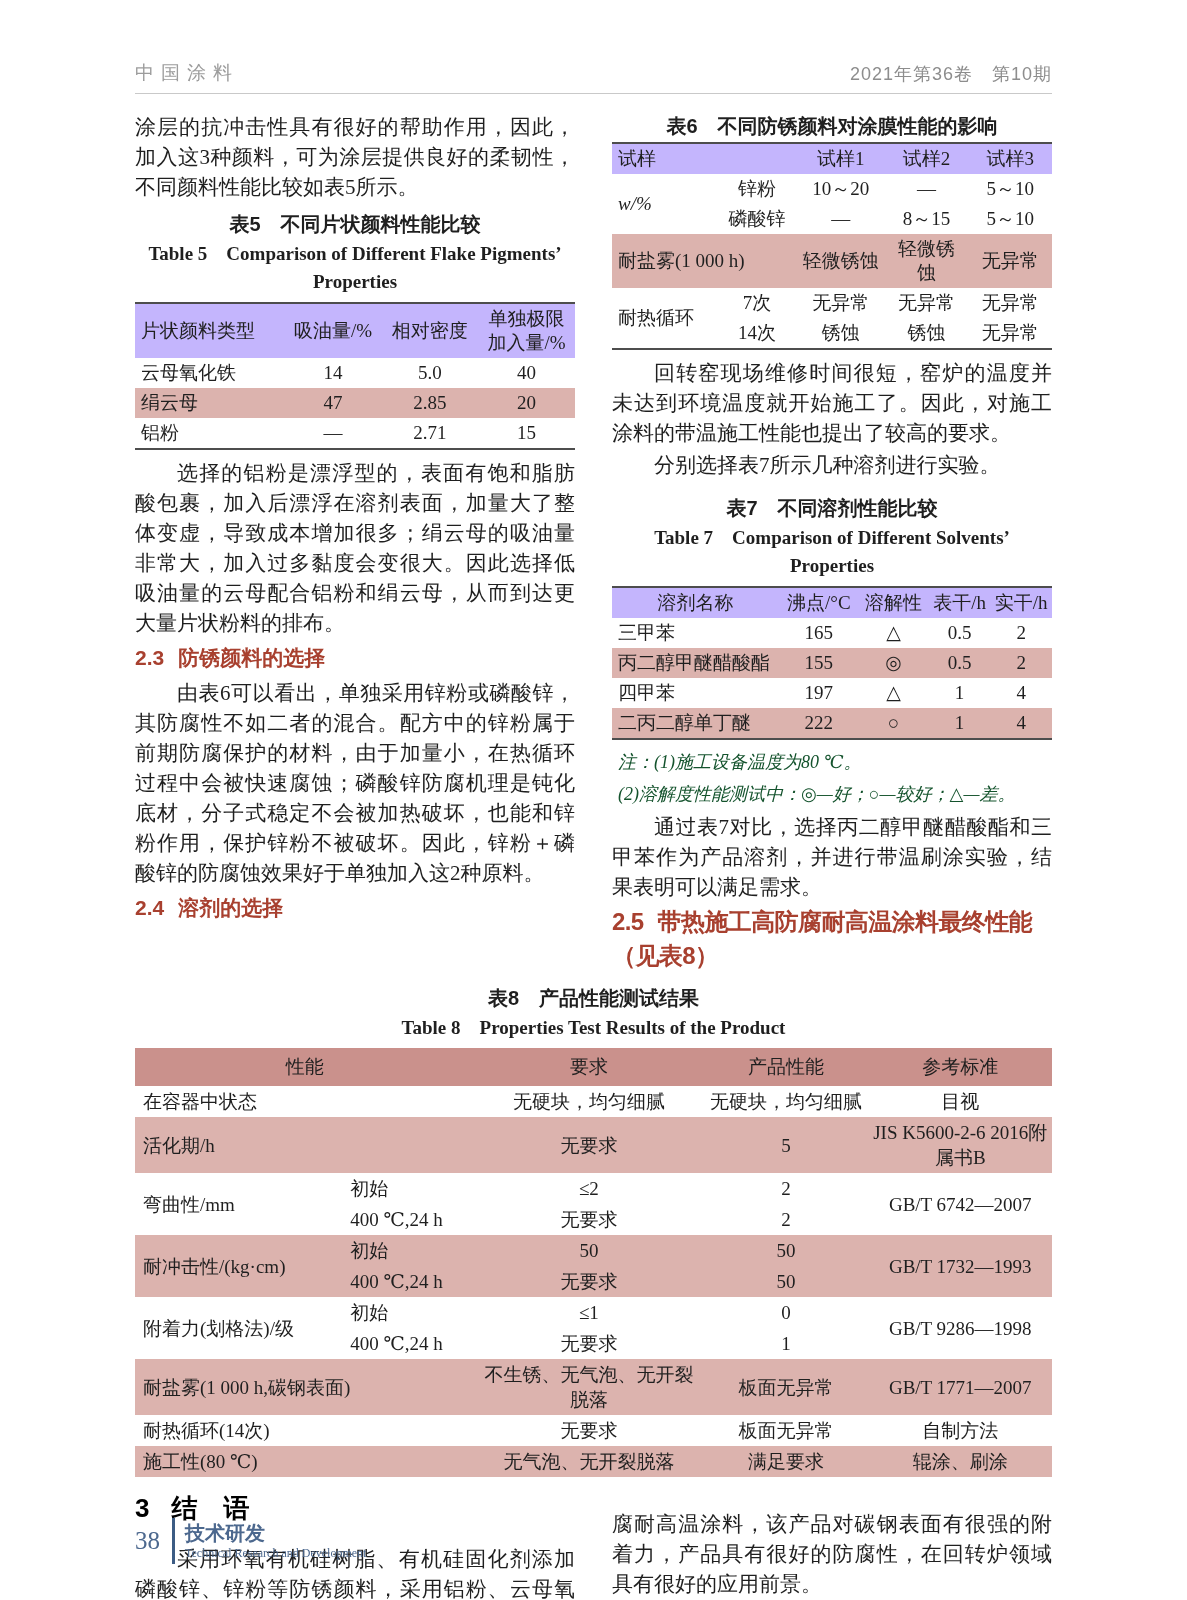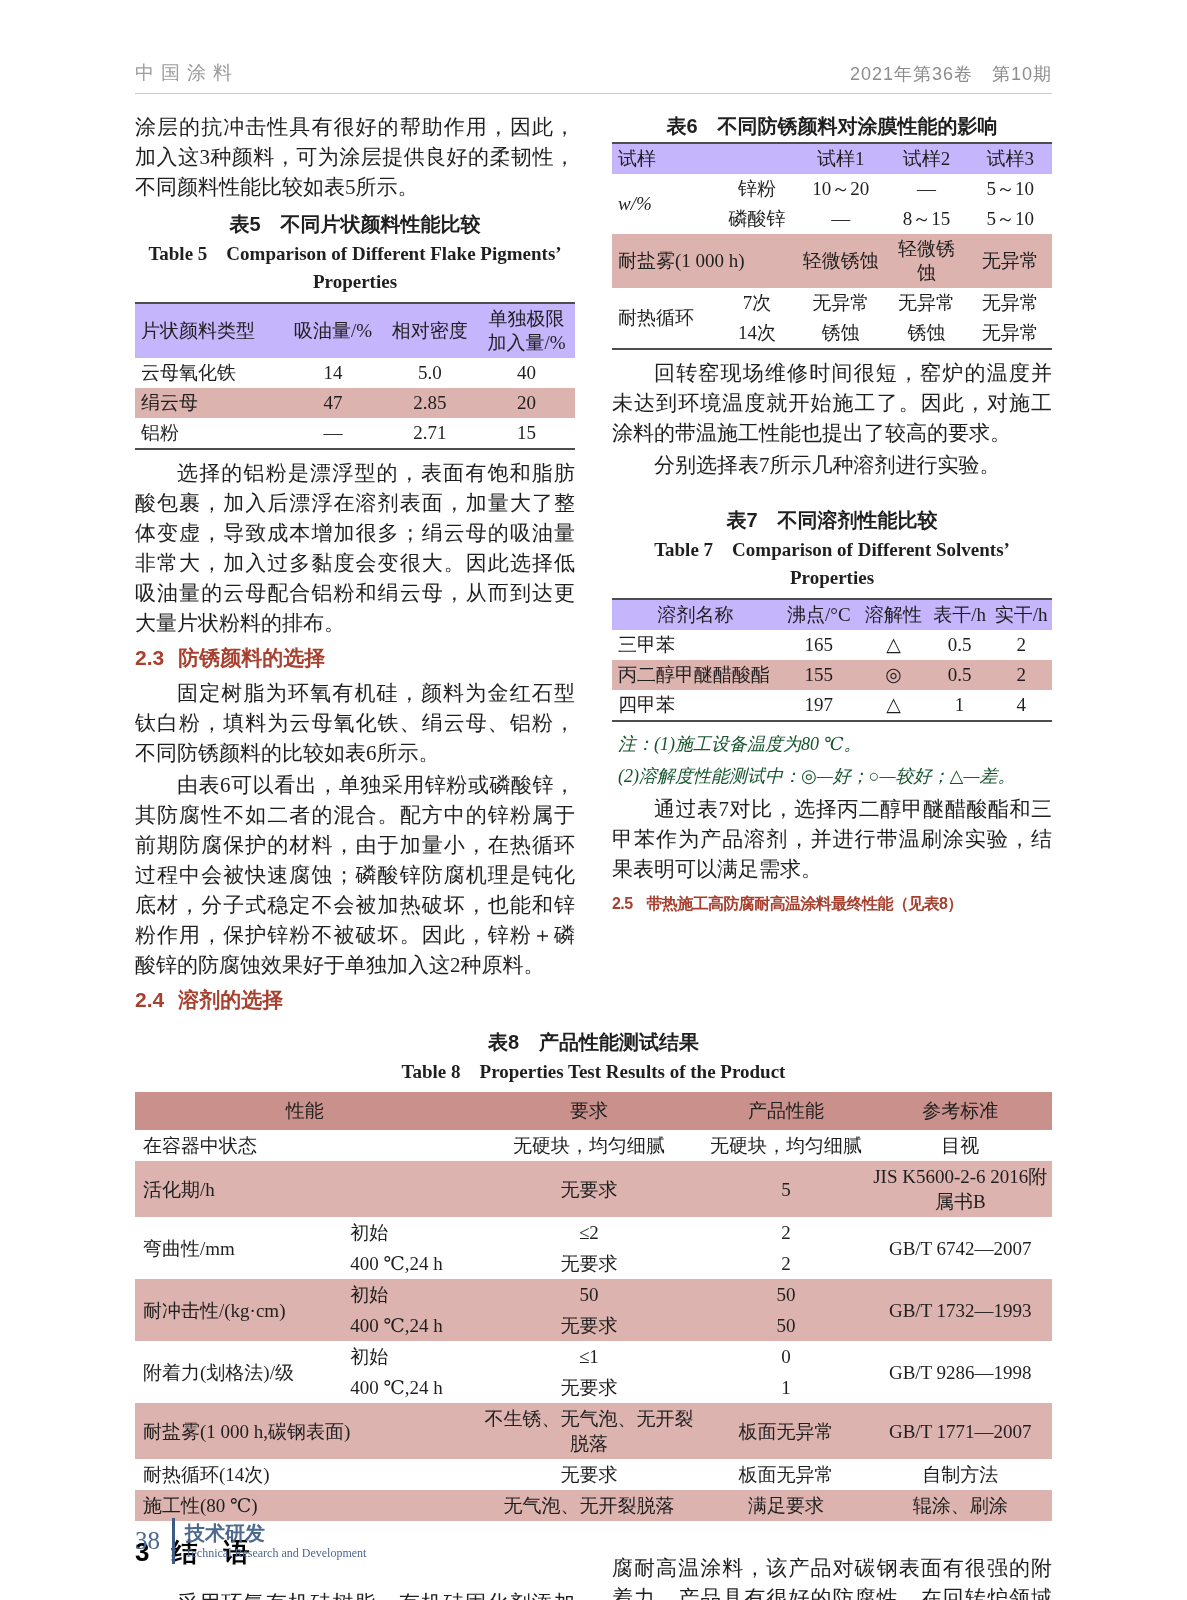--- a/index.html
+++ b/index.html
@@ -16,21 +16,21 @@
   .head-rule{border:none;border-top:1px solid #c9c9c9;margin:7px 0 18px 0;}
   
   .cols{display:flex;gap:37px;}
   .col{width:440px;}
   p.body{font-size:21px;line-height:30px;text-align:justify;margin:0 0 2px 0;}
   p.body.indent{text-indent:2em;}
   
   .sec{font-family:"Liberation Sans","DejaVu Sans",sans-serif;font-weight:bold;
     color:#a8402f;font-size:21px;line-height:34px;margin:3px 0 3px 0;}
   .sec .num{margin-right:14px;}
-  .sec25{letter-spacing:-0.6px;font-size:16px;}
+  .sec25{letter-spacing:-0.6px;font-size:24px;}
   .concl-head{font-family:"Liberation Sans","DejaVu Sans",sans-serif;font-weight:bold;
     color:#000000;font-size:26px;margin:14px 0 18px 0;}
   .concl-head .num{margin-right:22px;}
   
   .tcap-cn{font-family:"Liberation Sans","DejaVu Sans",sans-serif;font-weight:bold;
     font-size:20px;text-align:center;margin:8px 0 2px 0;line-height:28px;}
   .tcap-en{font-weight:bold;font-size:19px;text-align:center;line-height:28px;margin:0 0 6px 0;}
   
   table.tbl{width:100%;border-collapse:collapse;font-size:19px;
     border-top:2px solid #4d4d4d;border-bottom:2px solid #4d4d4d;margin:2px 0 8px 0;}
@@ -106,21 +106,20 @@
           </tr>
         </tbody>
       </table>
 
       <p class="body indent">选择的铝粉是漂浮型的，表面有饱和脂肪酸包裹，加入后漂浮在溶剂表面，加量大了整体变虚，导致成本增加很多；绢云母的吸油量非常大，加入过多黏度会变很大。因此选择低吸油量的云母配合铝粉和绢云母，从而到达更大量片状粉料的排布。</p>
 
       <div class="sec">
         <span class="num">2.3</span><span>防锈颜料的选择</span>
       </div>
 
-      <p class="body indent">固定树脂为环氧有机硅，颜料为金红石型钛白粉，填料为云母氧化铁、绢云母、铝粉，不同防锈颜料的比较如表6所示。</p>
       <p class="body indent">由表6可以看出，单独采用锌粉或磷酸锌，其防腐性不如二者的混合。配方中的锌粉属于前期防腐保护的材料，由于加量小，在热循环过程中会被快速腐蚀；磷酸锌防腐机理是钝化底材，分子式稳定不会被加热破坏，也能和锌粉作用，保护锌粉不被破坏。因此，锌粉＋磷酸锌的防腐蚀效果好于单独加入这2种原料。</p>
 
       <div class="sec">
         <span class="num">2.4</span><span>溶剂的选择</span>
       </div>
     </div>
 
     <div class="col">
       <div class="tcap-cn" style="margin-top:0;">表6　不同防锈颜料对涂膜性能的影响</div>
 
@@ -165,21 +164,21 @@
             <td>锈蚀</td>
             <td>锈蚀</td>
             <td>无异常</td>
           </tr>
         </tbody>
       </table>
 
       <p class="body indent">回转窑现场维修时间很短，窑炉的温度并未达到环境温度就开始施工了。因此，对施工涂料的带温施工性能也提出了较高的要求。</p>
       <p class="body indent">分别选择表7所示几种溶剂进行实验。</p>
 
-      <div class="tcap-cn" style="margin-top:26px;text-align:center;">表7　不同溶剂性能比较</div>
+      <div class="tcap-cn" style="margin-top:14px;text-align:center;">表7　不同溶剂性能比较</div>
       <div class="tcap-en">Table 7　Comparison of Different Solvents’ Properties</div>
 
       <table class="tbl">
         <thead>
           <tr>
             <th style="width:38%">溶剂名称</th>
             <th style="width:18%">沸点/°C</th>
             <th style="width:16%">溶解性</th>
             <th style="width:14%">表干/h</th>
             <th style="width:14%">实干/h</th>
@@ -197,20 +196,27 @@
             <td class="cell-left">丙二醇甲醚醋酸酯</td>
             <td>155</td>
             <td>◎</td>
             <td>0.5</td>
             <td>2</td>
           </tr>
           <tr>
             <td class="cell-left">四甲苯</td>
             <td>197</td>
             <td>△</td>
+            <td>1</td>
+            <td>4</td>
+          </tr>
+          <tr class="shade">
+            <td class="cell-left">二丙二醇单丁醚</td>
+            <td>222</td>
+            <td>○</td>
             <td>1</td>
             <td>4</td>
           </tr>
         </tbody>
       </table>
 
       <div class="note">注：(1)施工设备温度为80 ℃。</div>
       <div class="note">(2)溶解度性能测试中：◎—好；○—较好；△—差。</div>
 
       <p class="body indent">通过表7对比，选择丙二醇甲醚醋酸酯和三甲苯作为产品溶剂，并进行带温刷涂实验，结果表明可以满足需求。</p>

